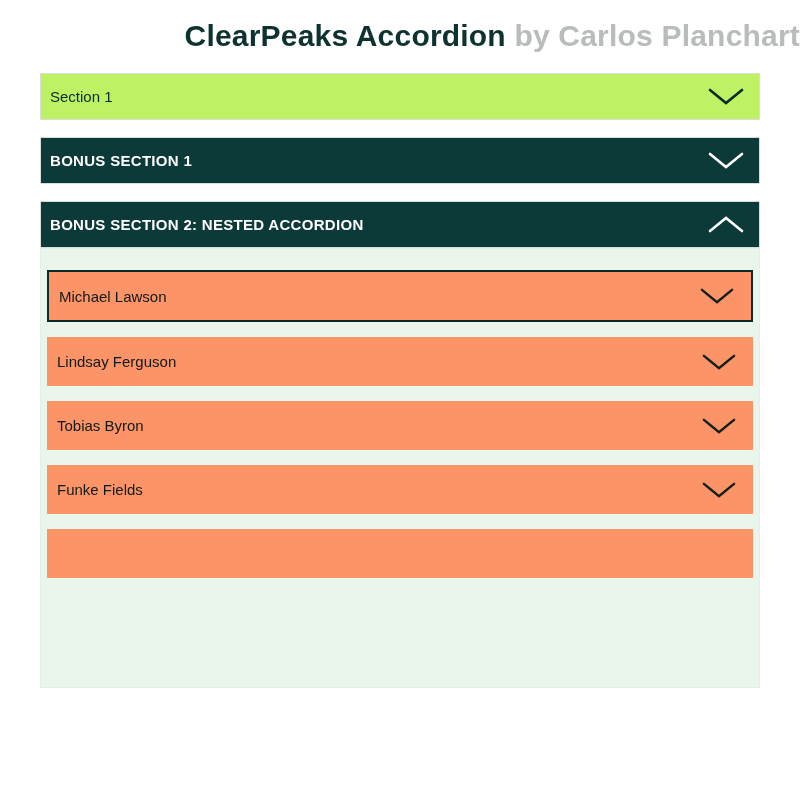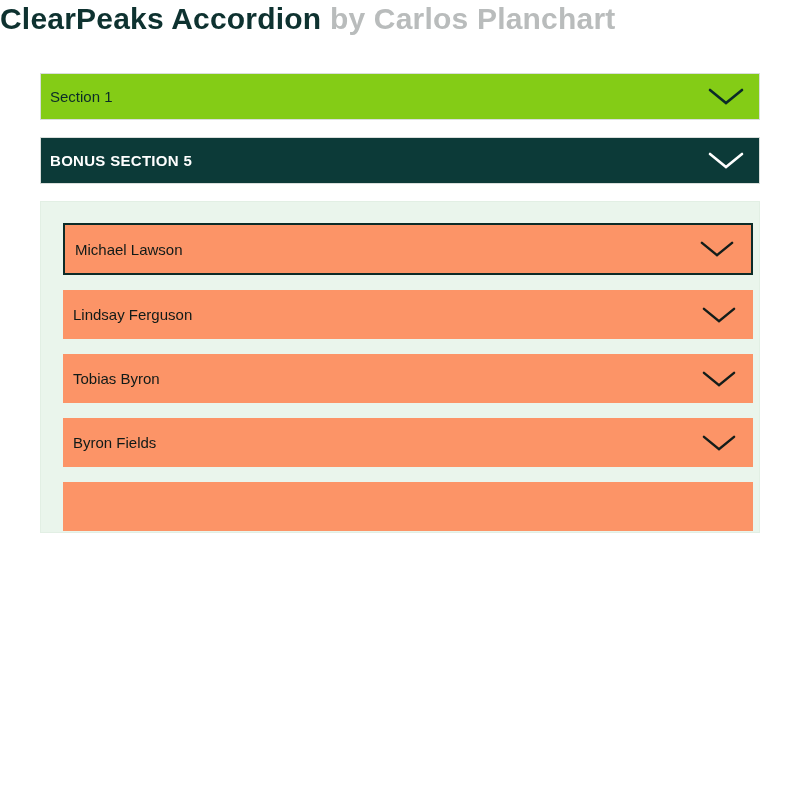--- a/index.html
+++ b/index.html
@@ -3,21 +3,22 @@
 <meta charset="utf-8">
 <style>
   * { box-sizing: border-box; margin: 0; padding: 0; }
   html, body {
     width: 800px; height: 800px;
     overflow: hidden;
     background: #ffffff;
     font-family: "Liberation Sans", sans-serif;
   }
   .page-header {
-    text-align: left;
+    text-align: right;
+    padding-top: 17px;
     height: 73px;
   }
   .page-title {
     display: inline;
     font-size: 30px;
     font-weight: 700;
     color: #0e3230;
     letter-spacing: 0.2px;
   }
   .page-subtitle {
@@ -33,21 +34,21 @@
   }
   .acc-header {
     width: 100%;
     height: 47px;
     margin-bottom: 17px;
     display: flex;
     align-items: center;
     justify-content: space-between;
     padding: 0 15px 0 9px;
     border: 1px solid #d9dedb;
-    background: #84cc16;
+    background: #bef264;
     color: #0a2b28;
     font-family: "Liberation Sans", sans-serif;
     font-size: 15px;
     font-weight: 500;
     cursor: pointer;
     text-align: left;
   }
   .acc-header.dark {
     background: #0c3a38;
     color: #ffffff;
@@ -60,22 +61,22 @@
     fill: none;
     stroke: #0a2b28;
     stroke-width: 2.6;
     stroke-linecap: round;
   }
   .acc-header.dark .chev polyline { stroke: #ffffff; }
   .chev.up { transform: rotate(180deg); }
   .nested-panel {
     background: #eaf5ec;
     border: 1px solid #e2efe4;
-    padding: 21px 6px 16px 22px;
-    height: 332px;
+    padding: 21px 6px 16px 6px;
+    height: 440px;
     overflow: hidden;
   }
   .nested-item {
     width: 100%;
     height: 49px;
     margin-bottom: 15px;
     display: flex;
     align-items: center;
     justify-content: space-between;
     padding: 0 17px 0 10px;
@@ -109,26 +110,32 @@
     <span>Section 1</span>
     <svg class="chev" width="36" height="17" viewBox="0 0 36 17">
         <polyline points="2,2 18,15 34,2"></polyline>
       </svg>
   </button>
 
 
 
 
   <button class="acc-header dark">
-    <span>BONUS SECTION 5</span>
+    <span>BONUS SECTION 1</span>
     <svg class="chev" width="36" height="17" viewBox="0 0 36 17">
         <polyline points="2,2 18,15 34,2"></polyline>
       </svg>
   </button>
 
+  <button class="acc-header dark expanded">
+    <span>BONUS SECTION 2: NESTED ACCORDION</span>
+    <svg class="chev up" width="36" height="17" viewBox="0 0 36 17">
+        <polyline points="2,2 18,15 34,2"></polyline>
+      </svg>
+  </button>
 
   <section class="nested-panel">
 
     <button class="nested-item focused">
       <span>Michael Lawson</span>
       <svg class="chev" width="34" height="16" viewBox="0 0 36 17">
           <polyline points="2,2 18,15 34,2"></polyline>
         </svg>
     </button>
 
@@ -140,21 +147,21 @@
     </button>
 
     <button class="nested-item">
       <span>Tobias Byron</span>
       <svg class="chev" width="34" height="16" viewBox="0 0 36 17">
           <polyline points="2,2 18,15 34,2"></polyline>
         </svg>
     </button>
 
     <button class="nested-item">
-      <span>Byron Fields</span>
+      <span>Funke Fields</span>
       <svg class="chev" width="34" height="16" viewBox="0 0 36 17">
           <polyline points="2,2 18,15 34,2"></polyline>
         </svg>
     </button>
 
 
     <button class="nested-item">
       <span></span>
 
     </button>

